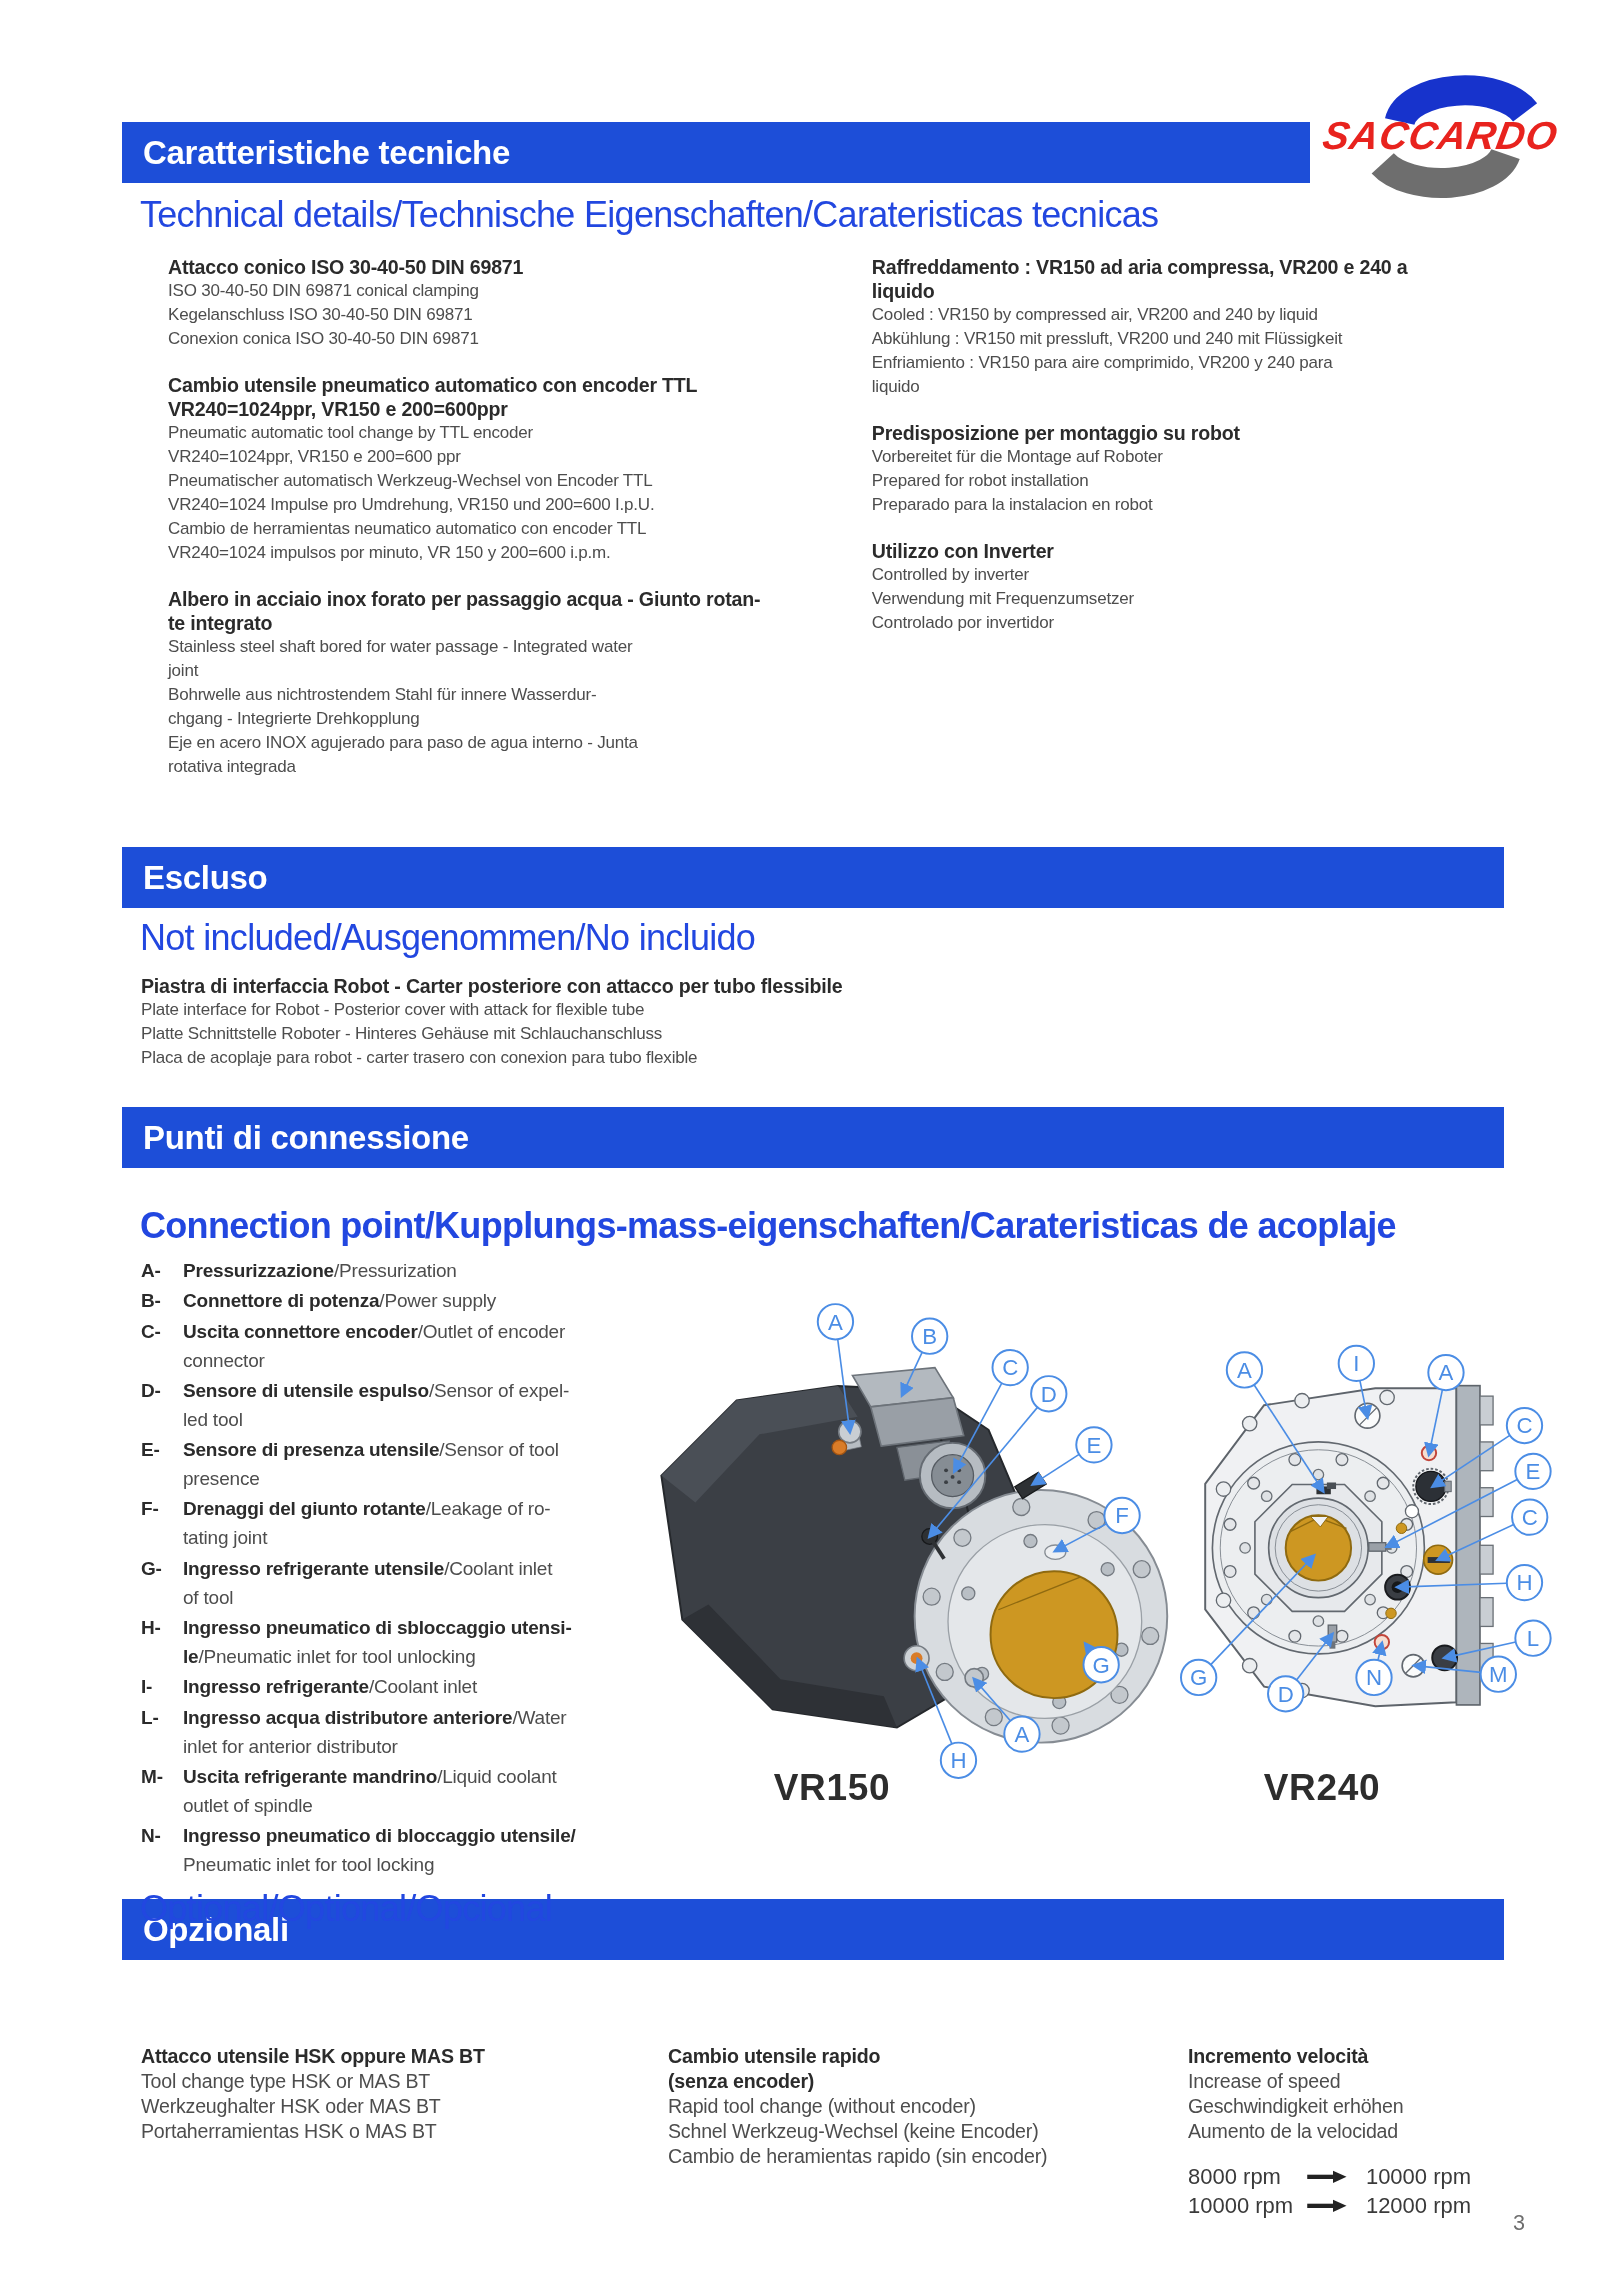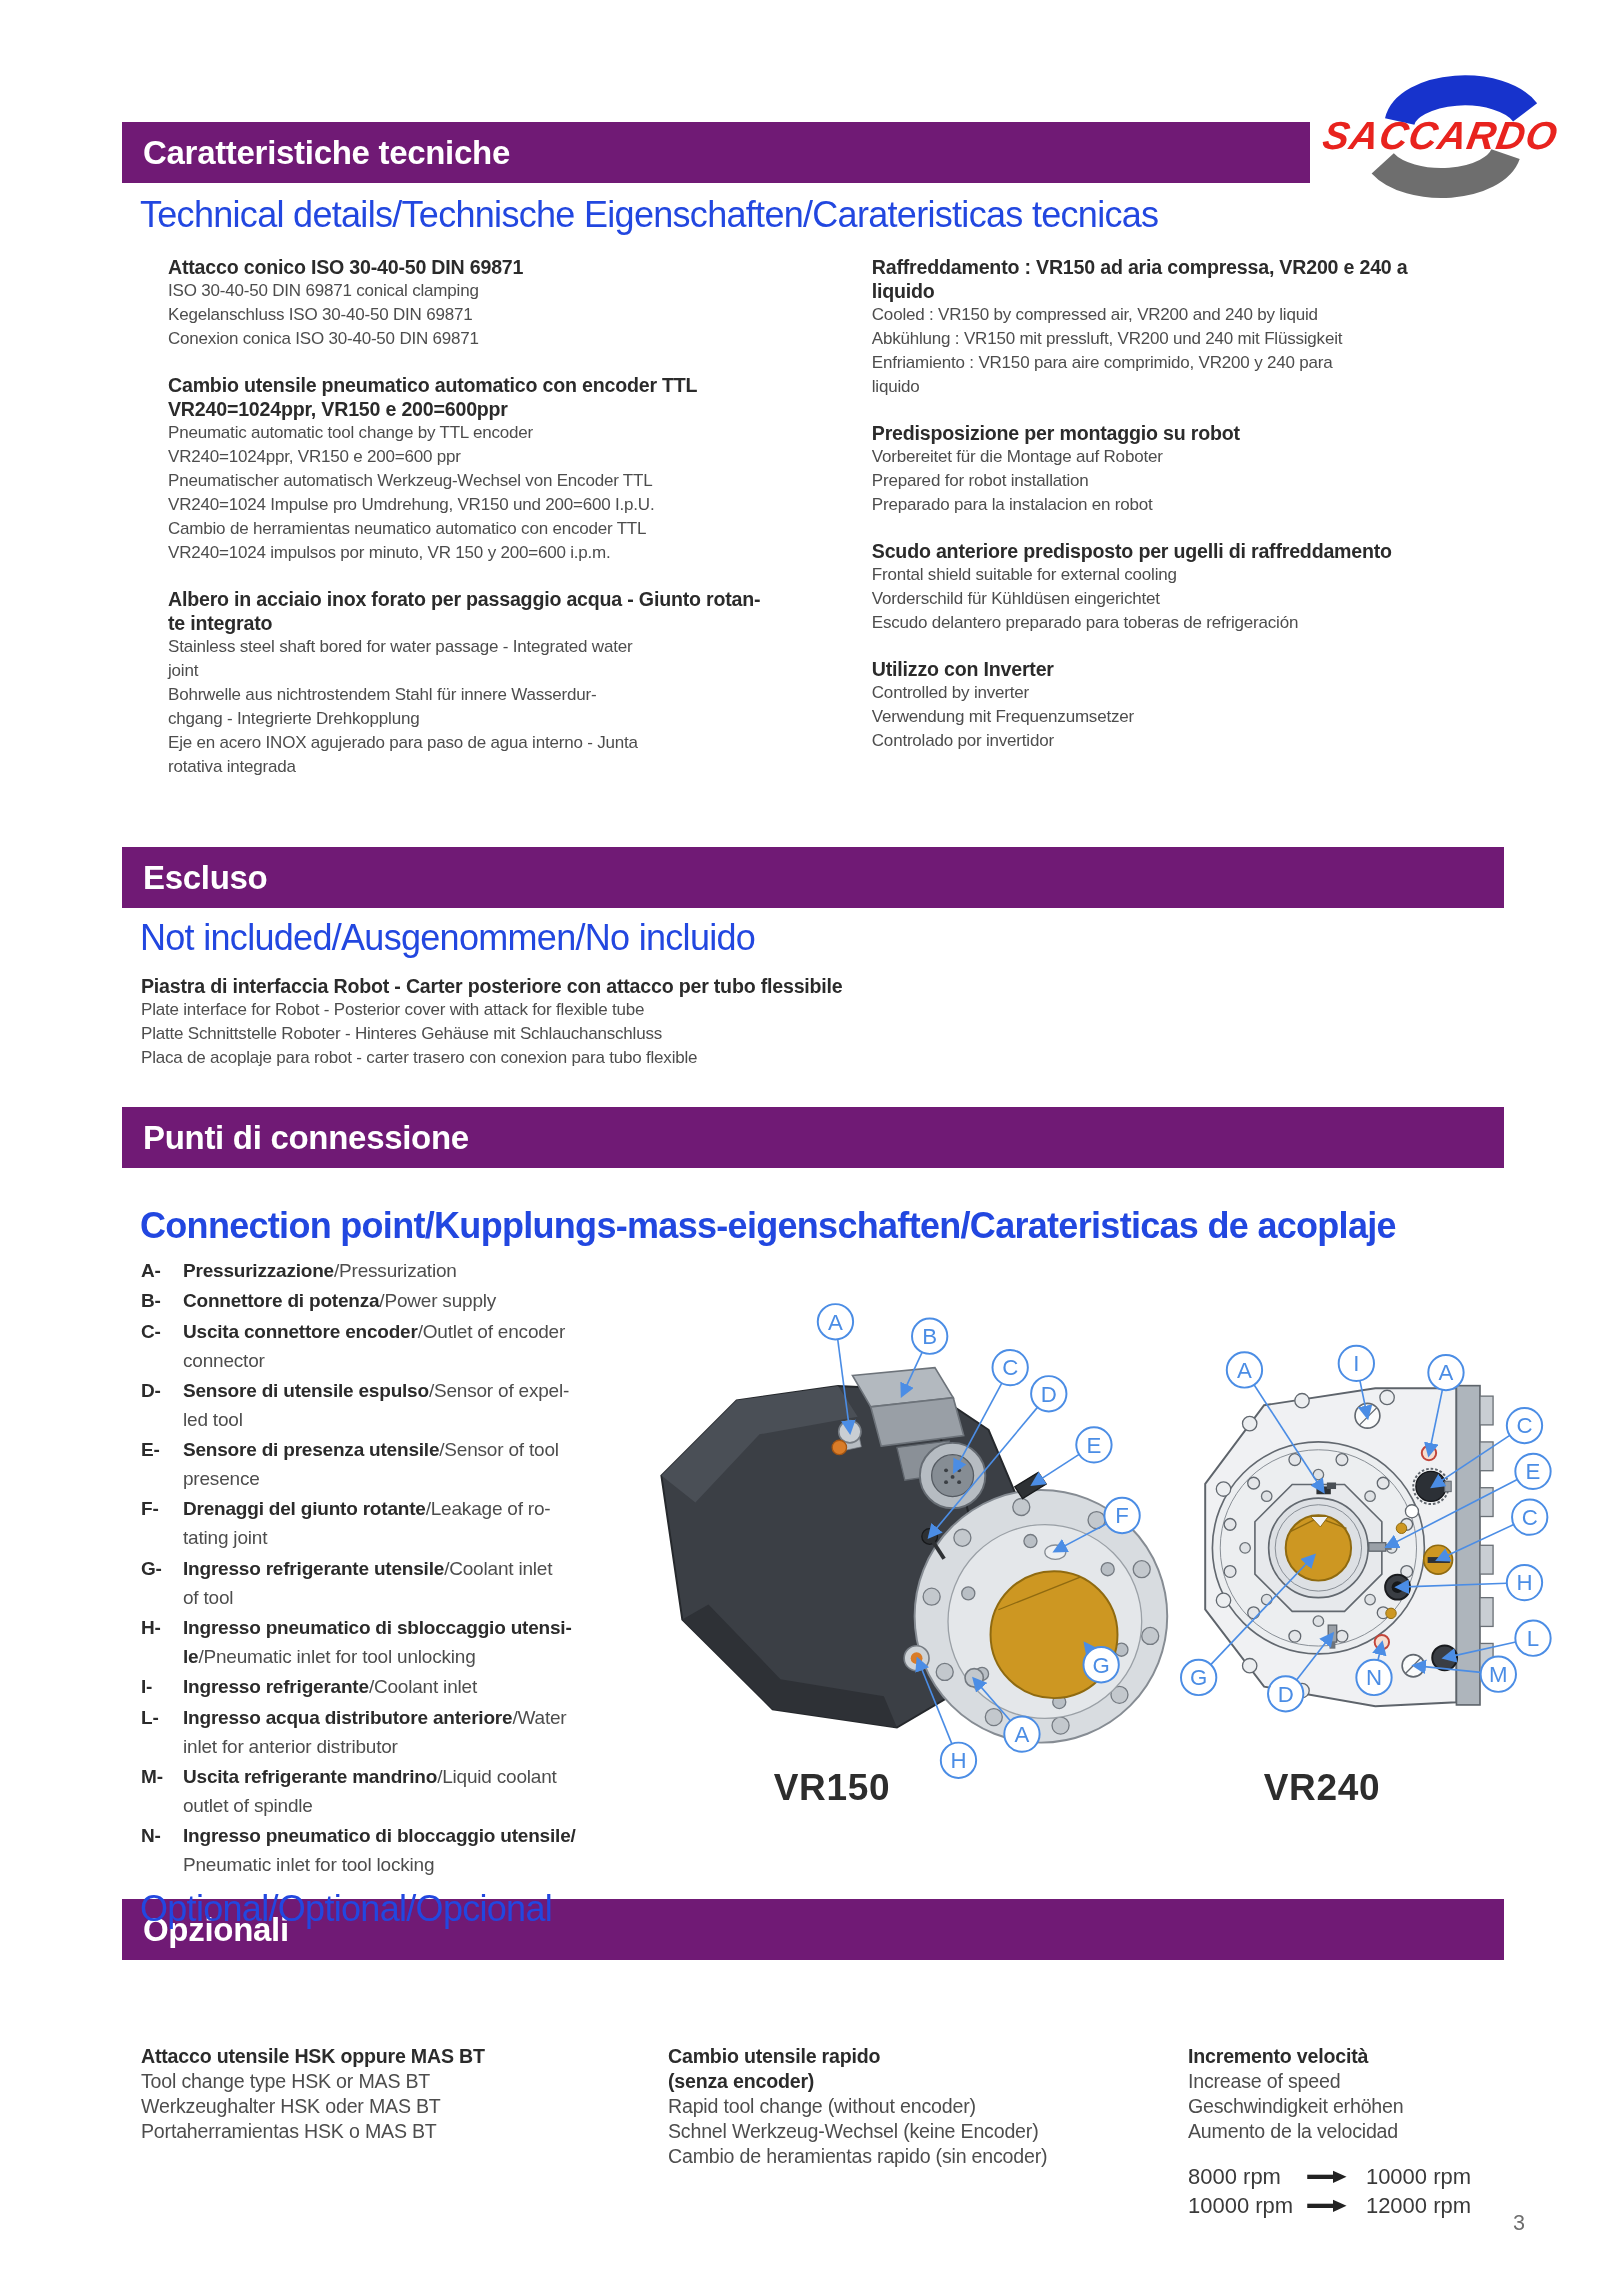--- a/index.html
+++ b/index.html
@@ -1,18 +1,18 @@
 <!DOCTYPE html>
 <html style="font-size:10.5px"><head>
 <meta charset="utf-8">
 <style>
   html,body{margin:0;padding:0;background:#888;}
   .page{position:relative;width:1623px;height:2295px;background:#ffffff;overflow:hidden;
         font-family:"Liberation Sans",sans-serif;}
-  .bar{position:absolute;left:122px;height:61px;background:#701a75;color:#fff;
+  .bar{position:absolute;left:122px;height:61px;background:#1d4ed8;color:#fff;
        font-weight:bold;font-size:33px;display:flex;align-items:center;
        padding-left:21px;box-sizing:border-box;letter-spacing:-0.3px;}
   #bar-tech{top:122px;width:1188px;}
   #bar-excluded{top:847px;width:1382px;}
   #bar-connection{top:1107px;width:1382px;}
   #bar-optional{top:1899px;width:1382px;}
   .subtitle{position:absolute;left:140px;color:#2247e0;font-size:36px;
             letter-spacing:-0.7px;white-space:nowrap;font-weight:400;}
   #sub-tech{top:194px;}
   #sub-excluded{top:917px;}
@@ -110,26 +110,20 @@
         <div class="block-body">Cooled : VR150 by compressed air, VR200 and 240 by liquid
 Abkühlung : VR150 mit pressluft, VR200 und 240 mit Flüssigkeit
 Enfriamiento : VR150 para aire comprimido, VR200 y 240 para
 liquido</div>
       </div>
       <div class="tblock">
         <div class="block-title">Predisposizione per montaggio su robot</div>
         <div class="block-body">Vorbereitet für die Montage auf Roboter
 Prepared for robot installation
 Preparado para la instalacion en robot</div>
-      </div>
-      <div class="tblock">
-        <div class="block-title">Scudo anteriore predisposto per ugelli di raffreddamento</div>
-        <div class="block-body">Frontal shield suitable for external cooling
-Vorderschild für Kühldüsen eingerichtet
-Escudo delantero preparado para toberas de refrigeración</div>
       </div>
       <div class="tblock">
         <div class="block-title">Utilizzo con Inverter</div>
         <div class="block-body">Controlled by inverter
 Verwendung mit Frequenzumsetzer
 Controlado por invertidor</div>
       </div>
     </div>
   </div>
 

